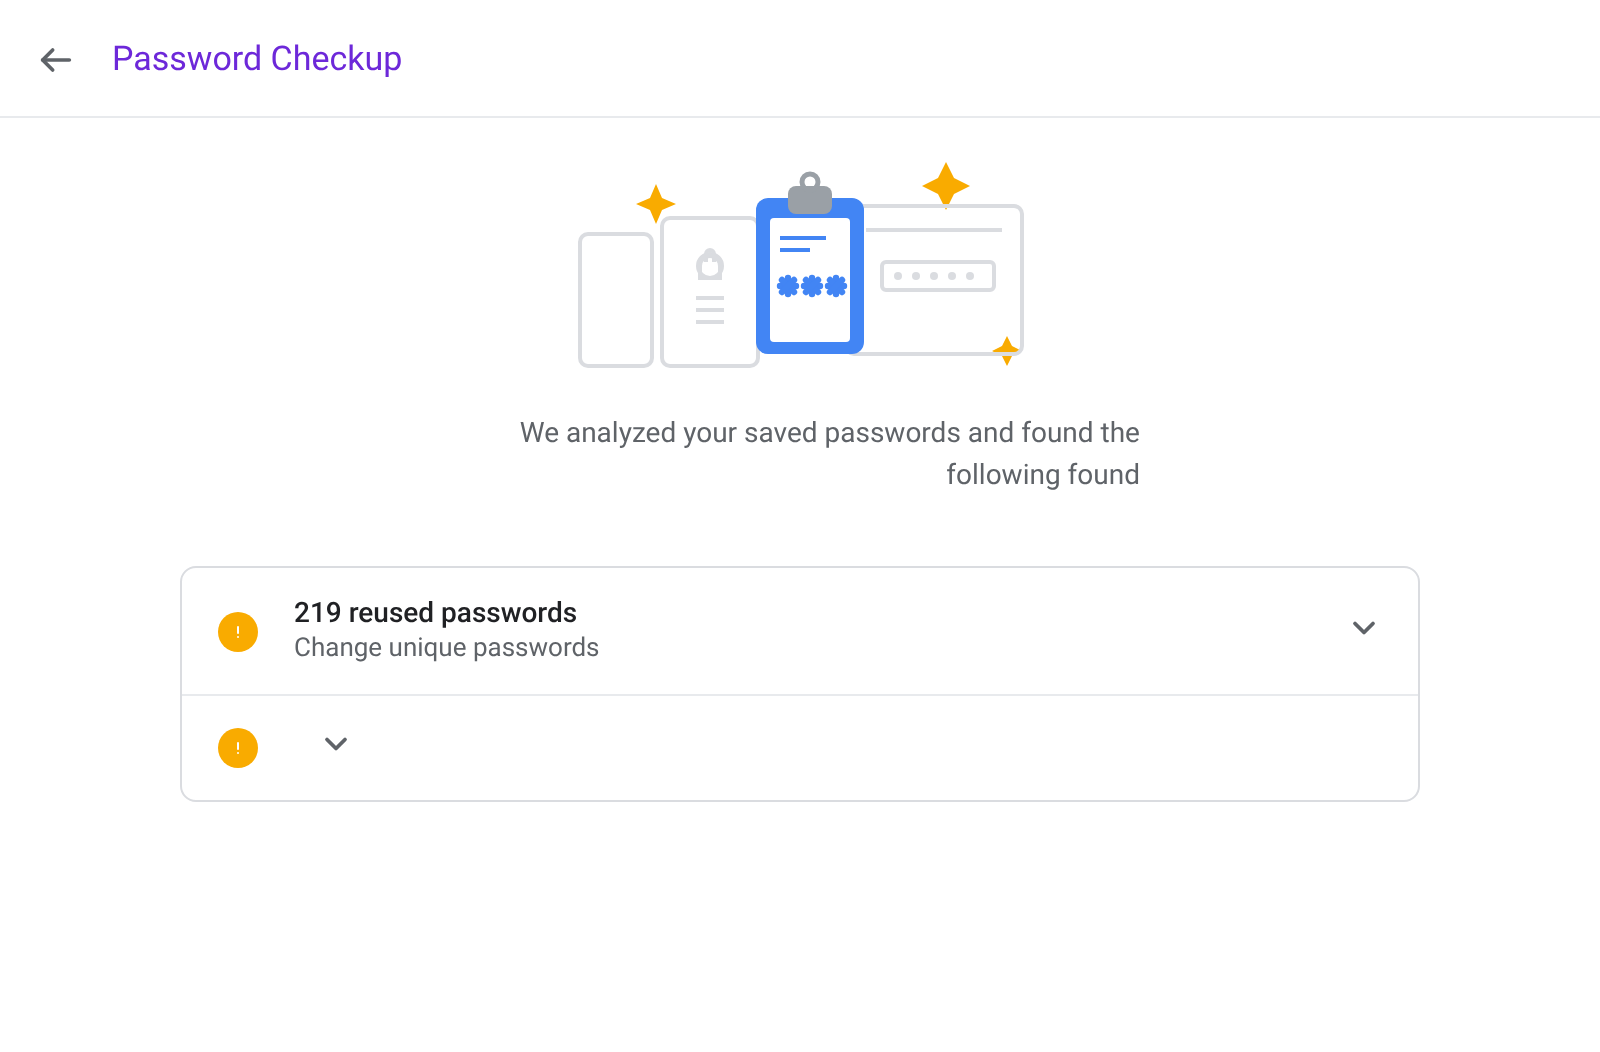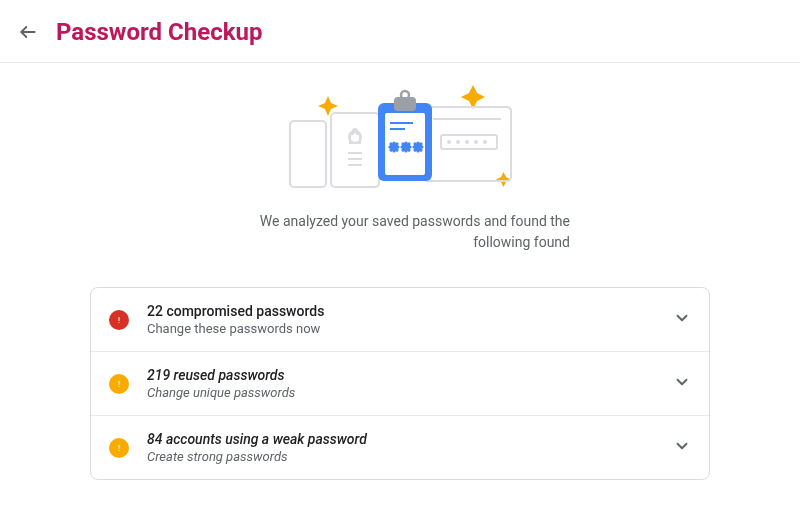--- a/index.html
+++ b/index.html
@@ -23,23 +23,23 @@
       justify-content: center;
       border: none;
       background: none;
       cursor: pointer;
       color: #5f6368;
       margin-right: 16px;
       width: 24px;
       height: 24px;
     }
     .page-title {
-      font-size: 24px;
-      font-weight: 700;
-      color: #be185d;
+      font-size: 17px;
+      font-weight: 400;
+      color: #6d28d9;
     }
     .content {
       padding-top: 22px;
     }
     .illustration {
       display: flex;
       justify-content: center;
       margin-bottom: 16px;
     }
     .summary-text {
@@ -175,37 +175,20 @@
     </svg>
   </div>
 
   <div class="summary-text">
     <span>We analyzed your saved passwords and found the</span><br>
     <span>following found</span>
   </div>
 
   <div class="card-panel">
 
-    <div class="row">
-      <div class="status-icon status-red">
-        <svg viewBox="0 0 24 24" fill="#ffffff">
-            <rect x="11" y="6" width="2" height="8" rx="1"></rect>
-            <rect x="11" y="16" width="2" height="2" rx="1"></rect>
-          </svg>
-      </div>
-      <div class="row-text">
-        <div class="row-title">22 compromised passwords</div>
-        <div class="row-subtitle">Change these passwords now</div>
-      </div>
-      <div class="chevron">
-        <svg width="18" height="18" viewBox="0 0 24 24" fill="none" stroke="currentColor" stroke-width="2.5" stroke-linecap="round" stroke-linejoin="round">
-            <polyline points="6 9 12 15 18 9"></polyline>
-          </svg>
-      </div>
-    </div>
 
     <div class="row">
       <div class="status-icon status-yellow">
         <svg viewBox="0 0 24 24" fill="#ffffff">
             <rect x="11" y="6" width="2" height="8" rx="1"></rect>
             <rect x="11" y="16" width="2" height="2" rx="1"></rect>
           </svg>
       </div>
       <div class="row-text">
         <div class="row-title">219 reused passwords</div>
@@ -218,24 +201,20 @@
       </div>
     </div>
 
     <div class="row">
       <div class="status-icon status-yellow">
         <svg viewBox="0 0 24 24" fill="#ffffff">
             <rect x="11" y="6" width="2" height="8" rx="1"></rect>
             <rect x="11" y="16" width="2" height="2" rx="1"></rect>
           </svg>
       </div>
-      <div class="row-text">
-        <div class="row-title">84 accounts using a weak password</div>
-        <div class="row-subtitle">Create strong passwords</div>
-      </div>
       <div class="chevron">
         <svg width="18" height="18" viewBox="0 0 24 24" fill="none" stroke="currentColor" stroke-width="2.5" stroke-linecap="round" stroke-linejoin="round">
             <polyline points="6 9 12 15 18 9"></polyline>
           </svg>
       </div>
     </div>
 
   </div>
 </div>
 

